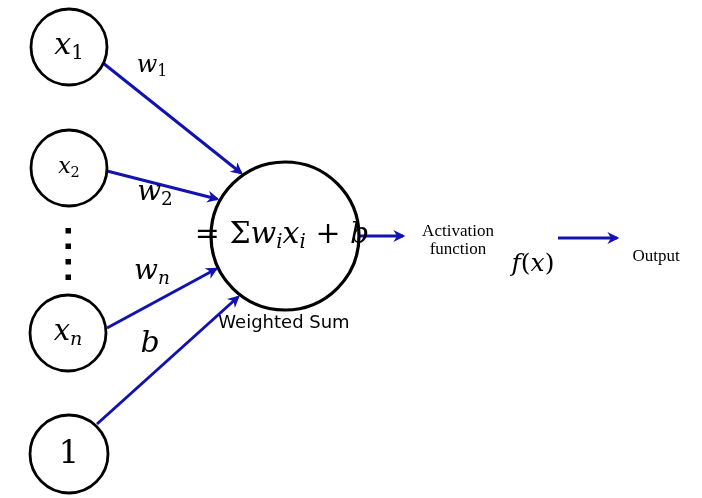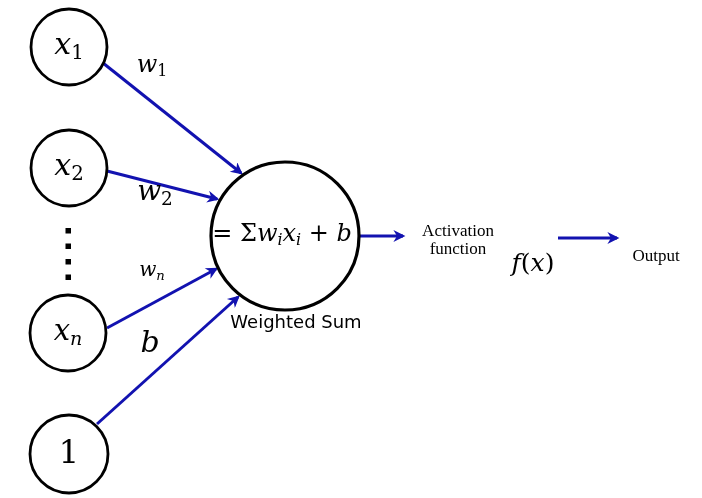--- a/index.html
+++ b/index.html
@@ -67,37 +67,37 @@
     <g>
       <rect class="dot" x="65.5" y="228" width="5.5" height="5.5"></rect>
       <rect class="dot" x="65.5" y="243.5" width="5.5" height="5.5"></rect>
       <rect class="dot" x="65.5" y="259" width="5.5" height="5.5"></rect>
       <rect class="dot" x="65.5" y="274.5" width="5.5" height="5.5"></rect>
     </g>
   </svg>
 
   <div class="lbl math" style="left:69px; top:46px; font-size:30px;"><span>x</span><span class="msub roman">1</span></div>
 
-  <div class="lbl math" style="left:69px; top:167px; font-size:30px;"><span>x</span><span class="msub roman">2</span></div>
+  <div class="lbl math" style="left:69px; top:167px; font-size:22px;"><span>x</span><span class="msub roman">2</span></div>
 
   <div class="lbl math" style="left:68px; top:332px; font-size:29px;"><span>x</span><span class="msub">n</span></div>
 
   <div class="lbl math roman" style="left:69px; top:453px; font-size:32px;"><span>1</span></div>
 
   <div class="lbl math" style="left:152px; top:66px; font-size:24px;"><span>w</span><span class="msub roman">1</span></div>
 
   <div class="lbl math" style="left:155px; top:167px; font-size:28px;margin-top:25px;"><span>w</span><span class="msub roman">2</span></div>
 
-  <div class="lbl math" style="left:152px; top:271px; font-size:20px;"><span>w</span><span class="msub">n</span></div>
+  <div class="lbl math" style="left:152px; top:271px; font-size:28px;"><span>w</span><span class="msub">n</span></div>
 
   <div class="lbl math" style="left:150px; top:342px; font-size:30px;"><span>b</span></div>
 
-  <div class="lbl math" style="left:282px; top:235px; font-size:24px;"><span class="roman">= Σ</span><span>w</span><span class="msub">i</span><span>x</span><span class="msub">i</span><span class="roman"> + </span><span>b</span></div>
+  <div class="lbl math" style="left:282px; top:235px; font-size:30px;"><span class="roman">= Σ</span><span>w</span><span class="msub">i</span><span>x</span><span class="msub">i</span><span class="roman"> + </span><span>b</span></div>
 
-  <div class="lbl sans" style="left:296px; top:322px; font-size:18px;">Weighted Sum</div>
+  <div class="lbl sans" style="left:284px; top:322px; font-size:18px;">Weighted Sum</div>
 
   <div class="lbl sans" style="left:458px; top:240px;font-family:Liberation Serif, serif;">
     <div>Activation</div>
     <div>function</div>
   </div>
 
   <div class="lbl math" style="left:533px; top:239px; font-size:25px;margin-top:24px;"><span>f</span><span class="roman">(</span><span>x</span><span class="roman">)</span></div>
 
   <div class="lbl sans" style="left:656px; top:256px;font-family:Liberation Serif, serif;">Output</div>
 

